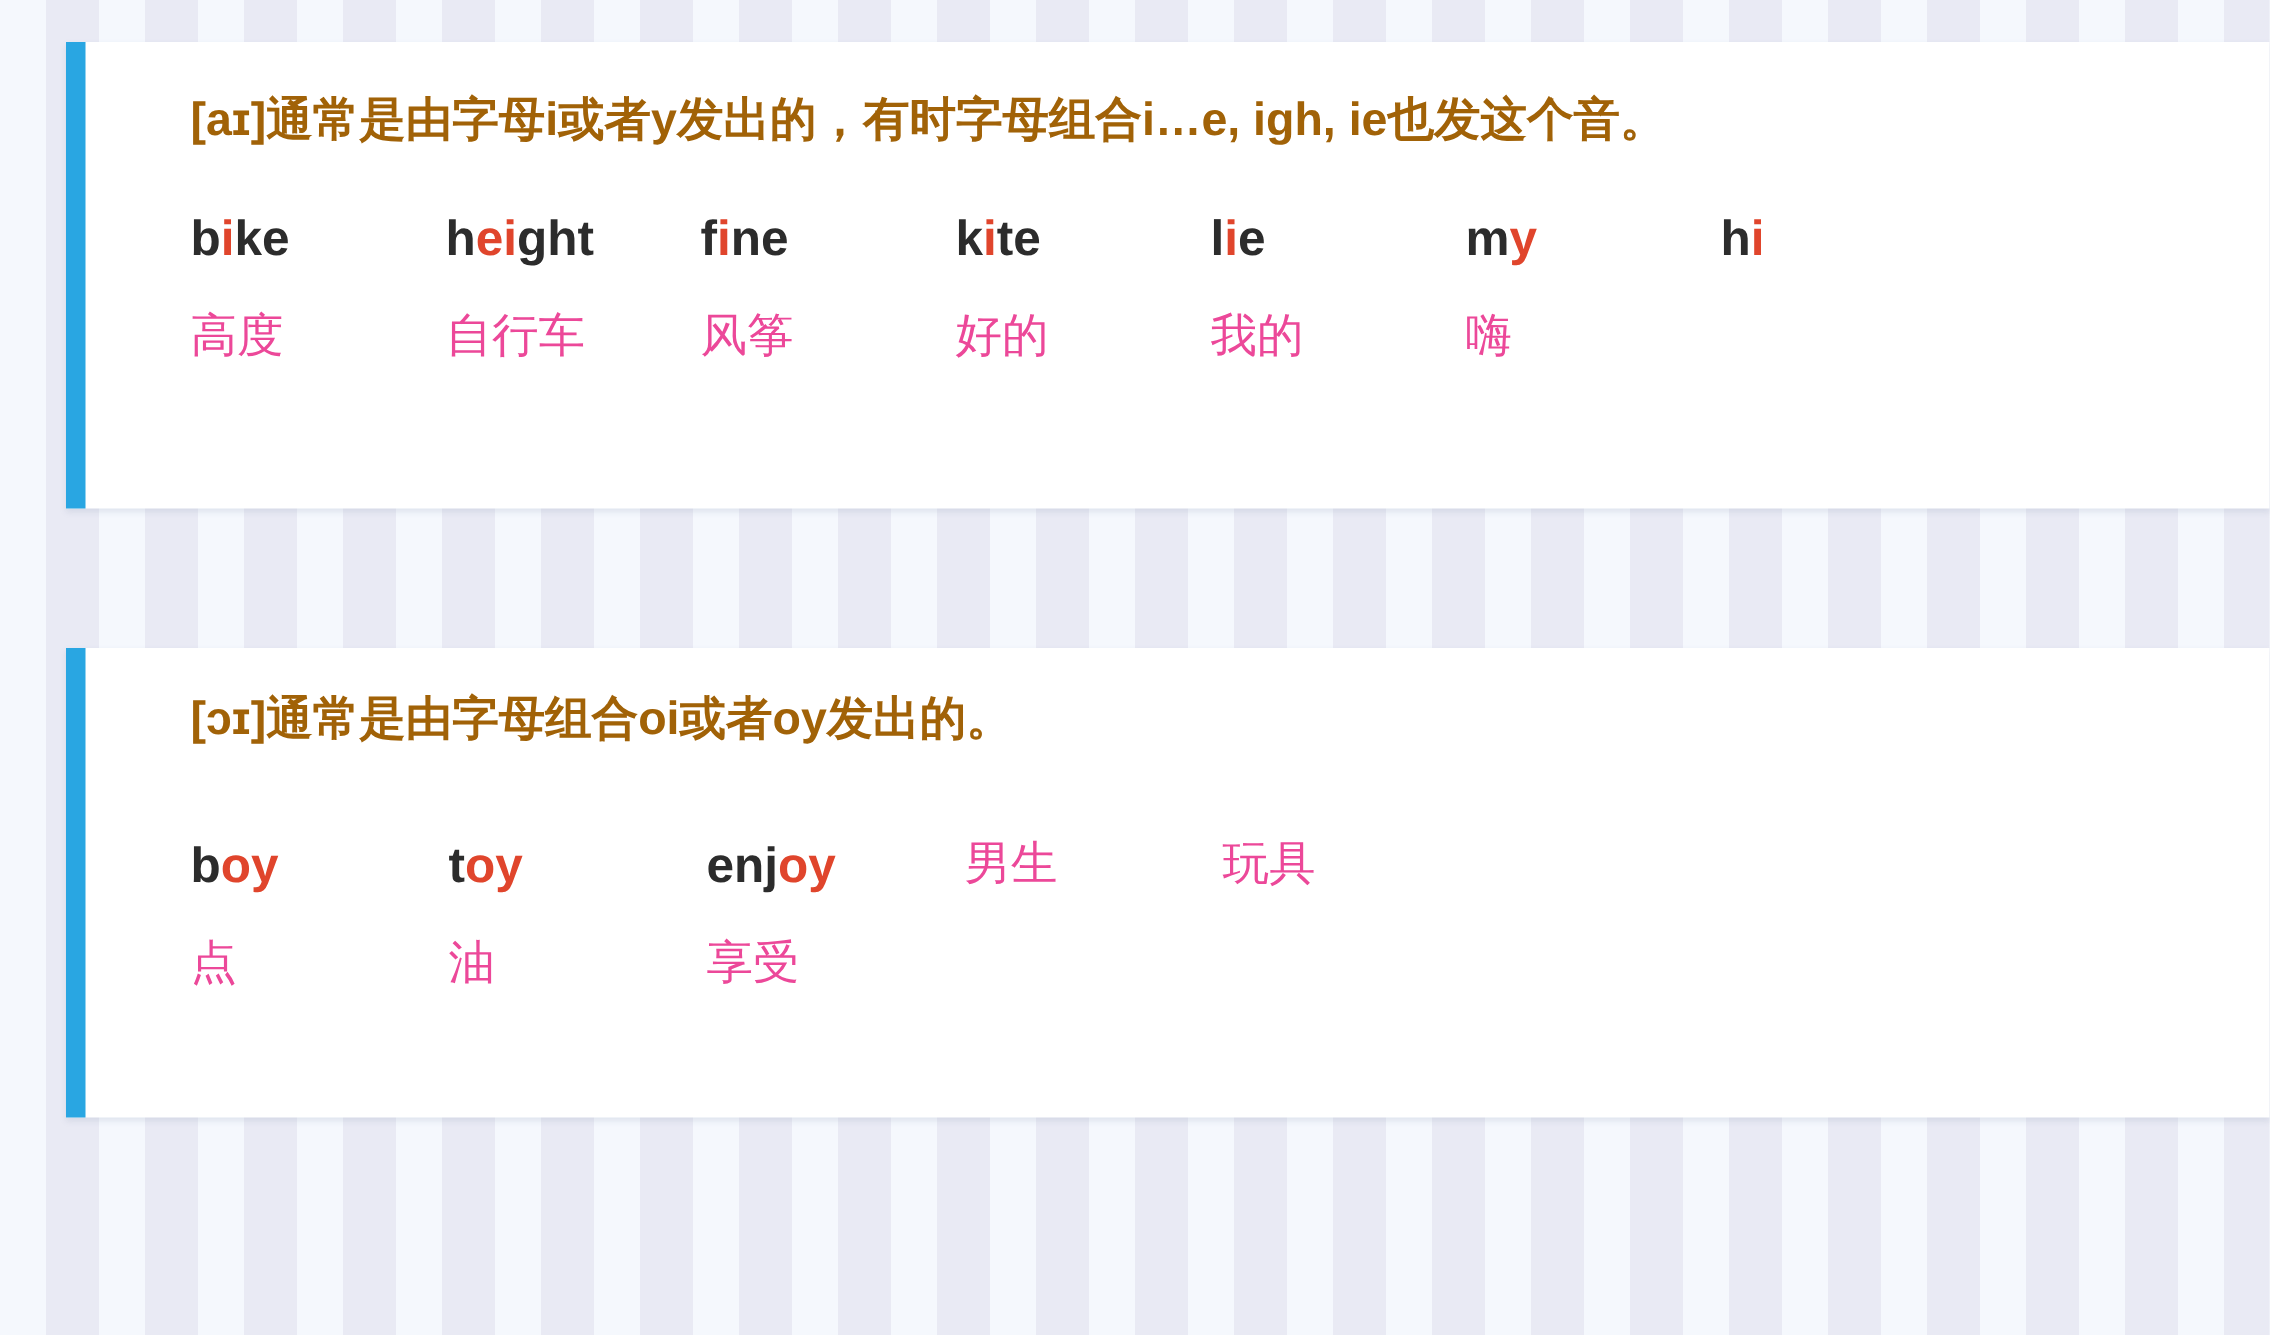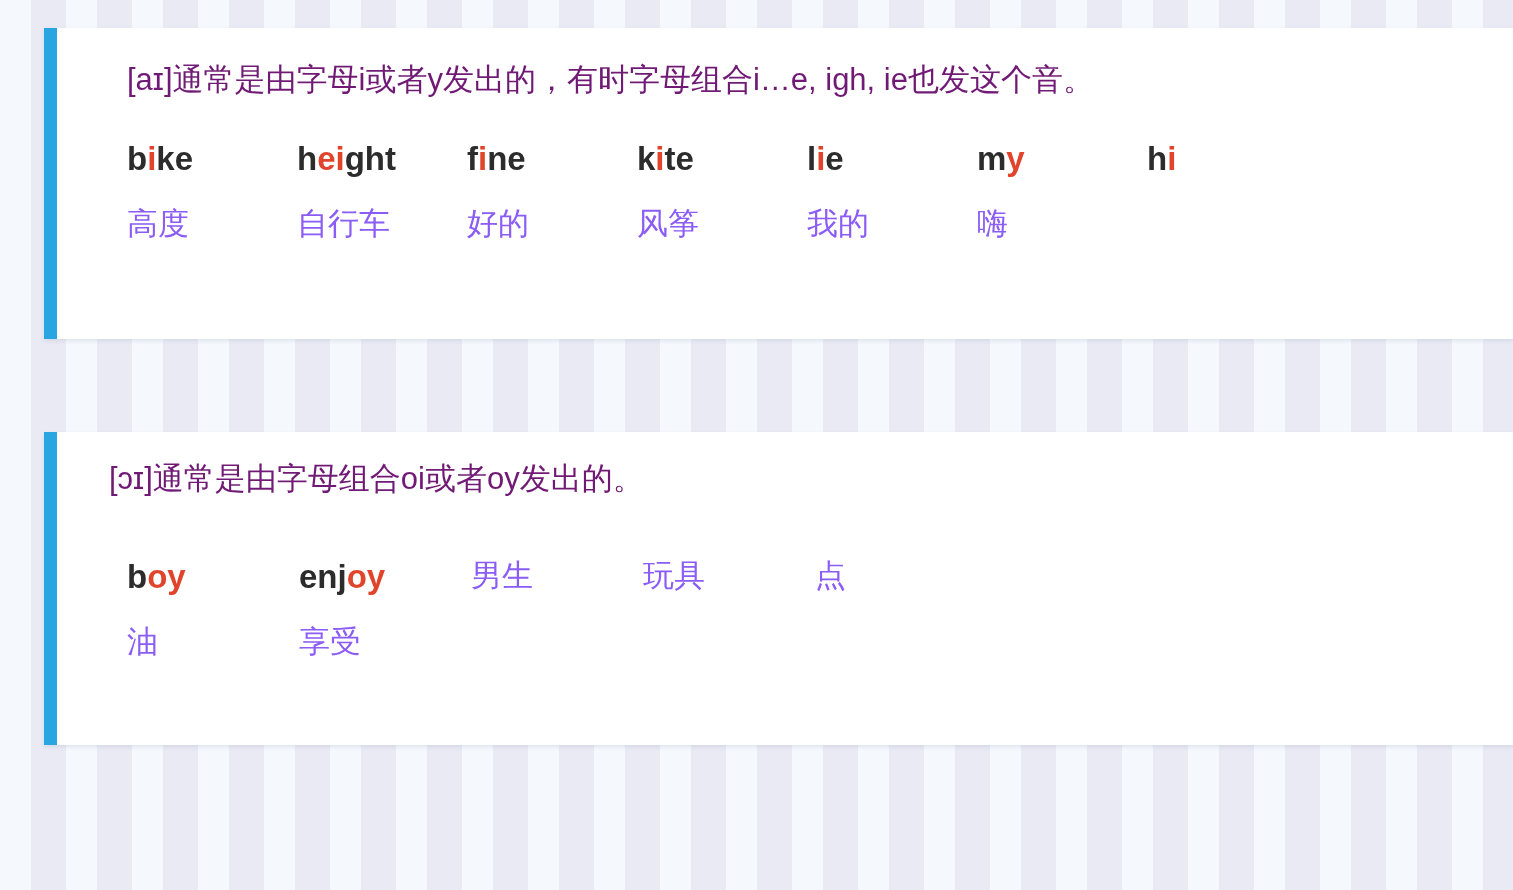--- a/index.html
+++ b/index.html
@@ -47,30 +47,30 @@
     flex: 1 1 auto;
     padding: 0;
     position: relative;
     overflow: hidden;
   }
 
   #card-1 { top: 28px; height: 311px; }
   #card-2 { top: 432px; height: 313px; }
 
   .card-heading {
-    color: #701a75;
+    color: #a16207;
     font-size: 31px;
     line-height: 1.2;
-    font-weight: 400;
+    font-weight: 700;
     white-space: nowrap;
     letter-spacing: 0px;
     position: absolute;
   }
   #card-1 .card-heading { left: 70px; top: 33px; }
-  #card-2 .card-heading { left: 52px; top: 28px; }
+  #card-2 .card-heading { left: 70px; top: 28px; }
 
   
   .word-grid {
     position: absolute;
     display: grid;
     align-items: start;
   }
   #grid-1 {
     left: 70px;
     top: 112px;
@@ -89,21 +89,21 @@
     font-weight: 700;
     color: #2c2c2c;
     line-height: 1.15;
     white-space: nowrap;
   }
   .word .hl { color: #e0452c; }
 
   .gloss {
     font-size: 31px;
     font-weight: 400;
-    color: #8b5cf6;
+    color: #ec4899;
     line-height: 1.15;
     white-space: nowrap;
   }
 </style>
 </head>
 <body>
 
 <div class="page">
 
   <section class="card" id="card-1">
@@ -113,34 +113,35 @@
       <div class="word-grid" id="grid-1">
           <div class="word"><span>b</span><span class="hl">i</span><span>ke</span></div>
           <div class="word"><span>h</span><span class="hl">ei</span><span>ght</span></div>
           <div class="word"><span>f</span><span class="hl">i</span><span>ne</span></div>
           <div class="word"><span>k</span><span class="hl">i</span><span>te</span></div>
           <div class="word"><span>l</span><span class="hl">i</span><span>e</span></div>
           <div class="word"><span>m</span><span class="hl">y</span></div>
           <div class="word"><span>h</span><span class="hl">i</span></div>
           <div class="gloss">高度</div>
           <div class="gloss">自行车</div>
+          <div class="gloss">风筝</div>
           <div class="gloss">好的</div>
-          <div class="gloss">风筝</div>
           <div class="gloss">我的</div>
           <div class="gloss">嗨</div>
         </div>
     </div>
   </section>
 
   <section class="card" id="card-2">
     <div class="card-accent"></div>
     <div class="card-body">
       <div class="card-heading">[ɔɪ]通常是由字母组合oi或者oy发出的。</div>
       <div class="word-grid" id="grid-2">
           <div class="word"><span>b</span><span class="hl">oy</span></div>
+          <div class="word"><span>t</span><span class="hl">oy</span></div>
           <div class="word"><span>enj</span><span class="hl">oy</span></div>
           <div class="gloss">男生</div>
           <div class="gloss">玩具</div>
           <div class="gloss">点</div>
           <div class="gloss">油</div>
           <div class="gloss">享受</div>
         </div>
     </div>
   </section>
 

